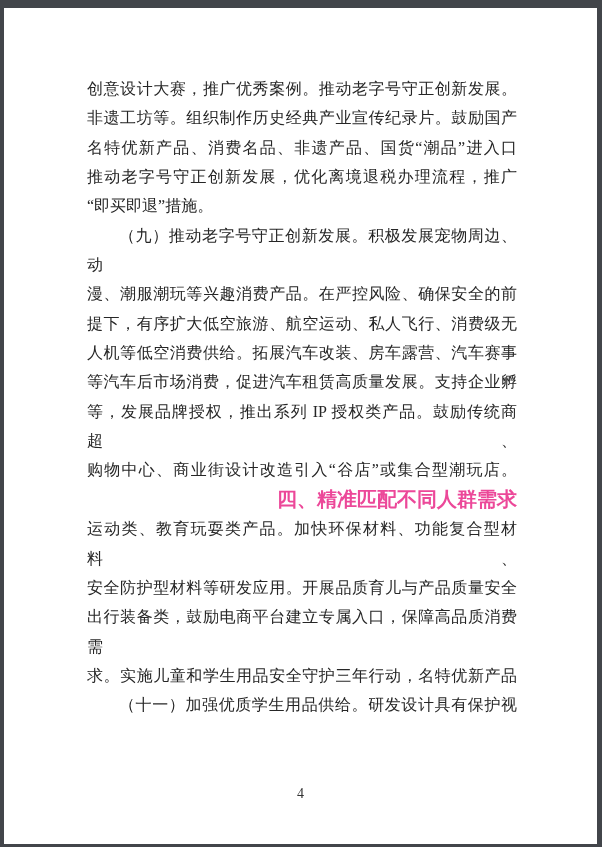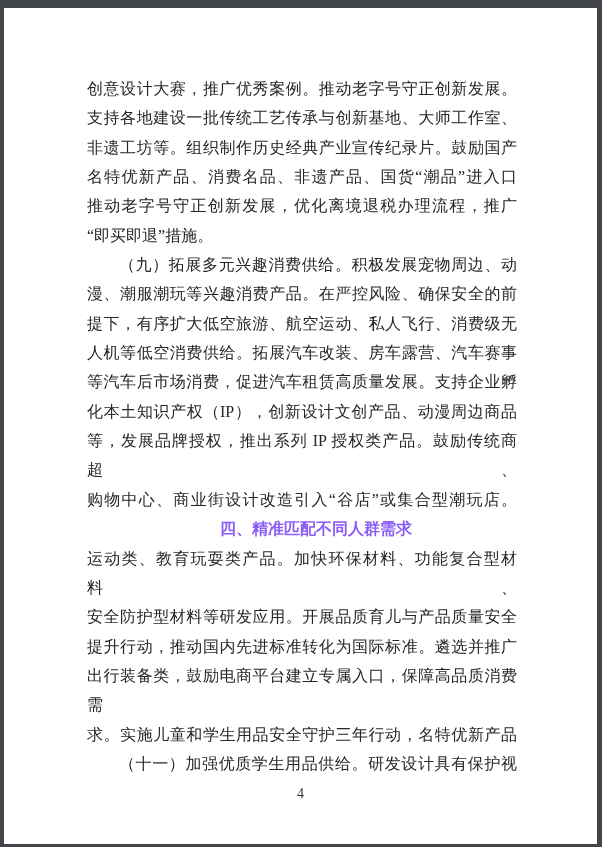--- a/index.html
+++ b/index.html
@@ -24,56 +24,53 @@
     line-height: 29.35px;
     color: #262626;
     letter-spacing: 0;
   }
   .line { text-align: justify; }
   .line.fill { text-align-last: justify; }
   .line.indent { text-indent: 32px; }
   .line.heading {
     font-family: "Liberation Sans", "DejaVu Sans", sans-serif;
     font-weight: 700;
-    font-size: 16px;
-    color: #8b5cf6;
+    font-size: 20px;
+    color: #ec4899;
     text-indent: 28px;
-    text-align: center;
+    text-align: right;
     text-align-last: auto;
   }
   .page-number {
     position: absolute;
     top: 778px; left: 0;
     width: 100%;
     text-align: center;
     font-size: 14px;
     color: #333333;
   }
 </style>
 </head>
 <body>
 
 <div class="page">
   <div class="text-block">
       <div class="line fill">创意设计大赛，推广优秀案例。推动老字号守正创新发展。</div>
-      <div class="line fill">支持各地建设一批传统工艺传承与创新基地、大师工作室、</div>
       <div class="line fill">非遗工坊等。组织制作历史经典产业宣传纪录片。鼓励国产</div>
       <div class="line fill">名特优新产品、消费名品、非遗产品、国货“潮品”进入口</div>
       <div class="line fill">推动老字号守正创新发展，优化离境退税办理流程，推广</div>
       <div class="line">“即买即退”措施。</div>
-      <div class="line indent fill">（九）拓展多元兴趣消费供给。积极发展宠物周边、动</div>
+      <div class="line indent fill">（九）推动老字号守正创新发展。积极发展宠物周边、动</div>
       <div class="line fill">漫、潮服潮玩等兴趣消费产品。在严控风险、确保安全的前</div>
       <div class="line fill">提下，有序扩大低空旅游、航空运动、私人飞行、消费级无</div>
       <div class="line fill">人机等低空消费供给。拓展汽车改装、房车露营、汽车赛事</div>
       <div class="line fill">等汽车后市场消费，促进汽车租赁高质量发展。支持企业孵</div>
-      <div class="line fill">化本土知识产权（IP），创新设计文创产品、动漫周边商品</div>
       <div class="line fill">等，发展品牌授权，推出系列 IP 授权类产品。鼓励传统商超、</div>
       <div class="line fill">购物中心、商业街设计改造引入“谷店”或集合型潮玩店。</div>
       <div class="line heading">四、精准匹配不同人群需求</div>
       <div class="line fill">运动类、教育玩耍类产品。加快环保材料、功能复合型材料、</div>
       <div class="line fill">安全防护型材料等研发应用。开展品质育儿与产品质量安全</div>
-      <div class="line fill">提升行动，推动国内先进标准转化为国际标准。遴选并推广</div>
       <div class="line fill">出行装备类，鼓励电商平台建立专属入口，保障高品质消费需</div>
       <div class="line fill">求。实施儿童和学生用品安全守护三年行动，名特优新产品</div>
       <div class="line indent fill">（十一）加强优质学生用品供给。研发设计具有保护视</div>
     </div>
   <div class="page-number">4</div>
 </div>
 
 </body></html>

